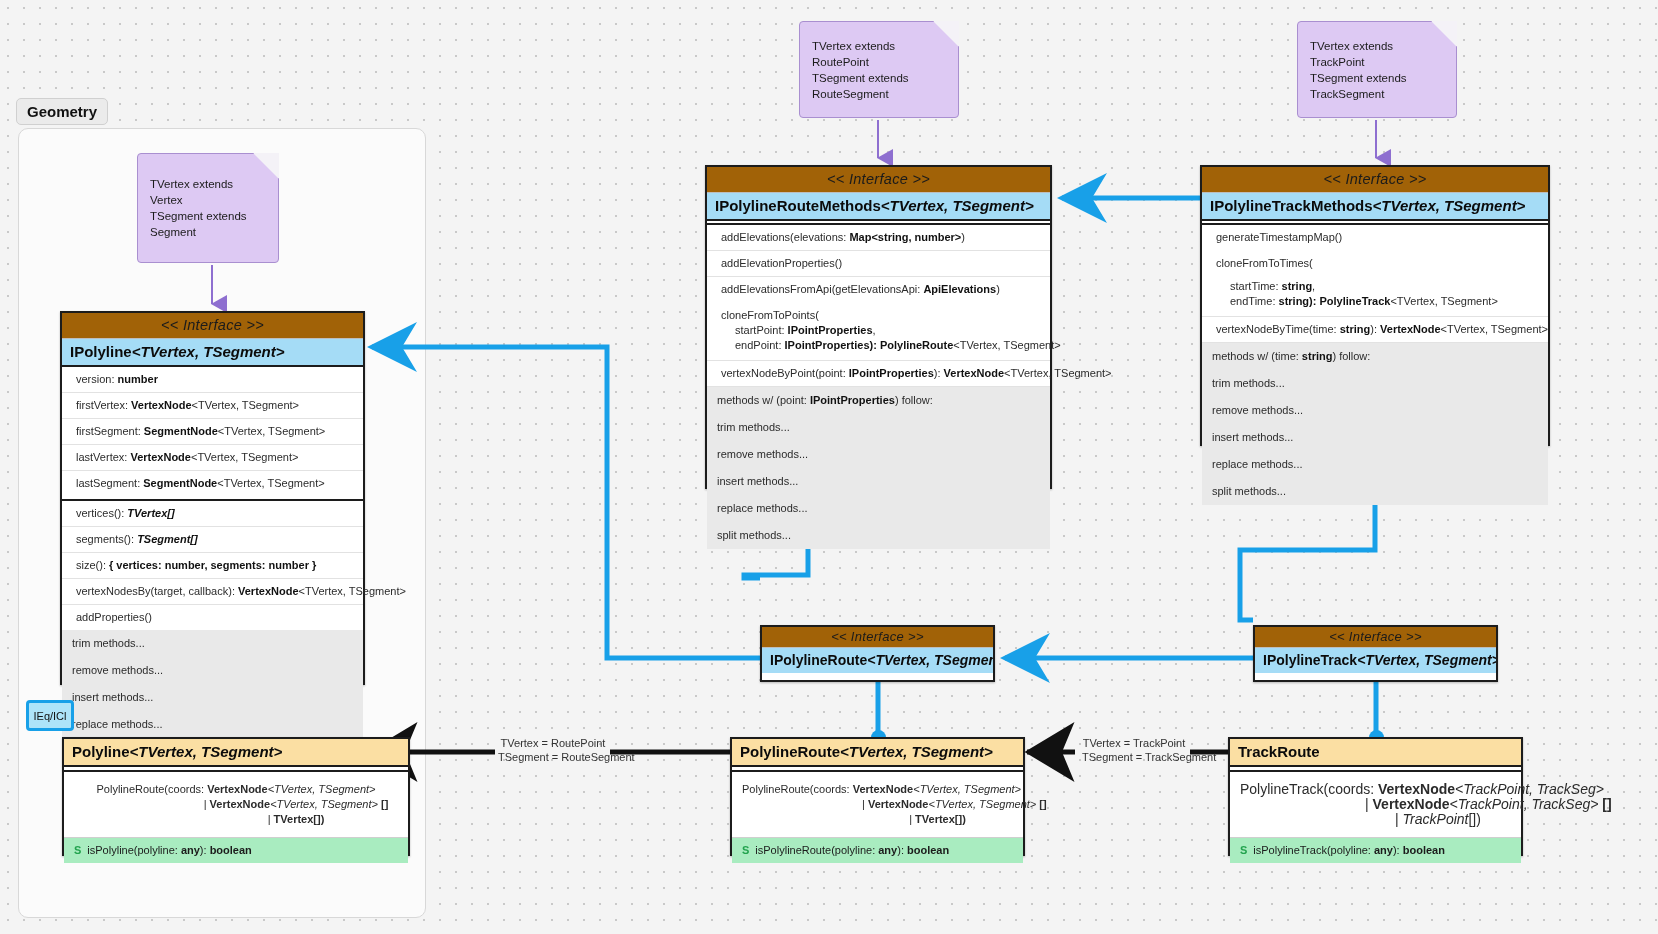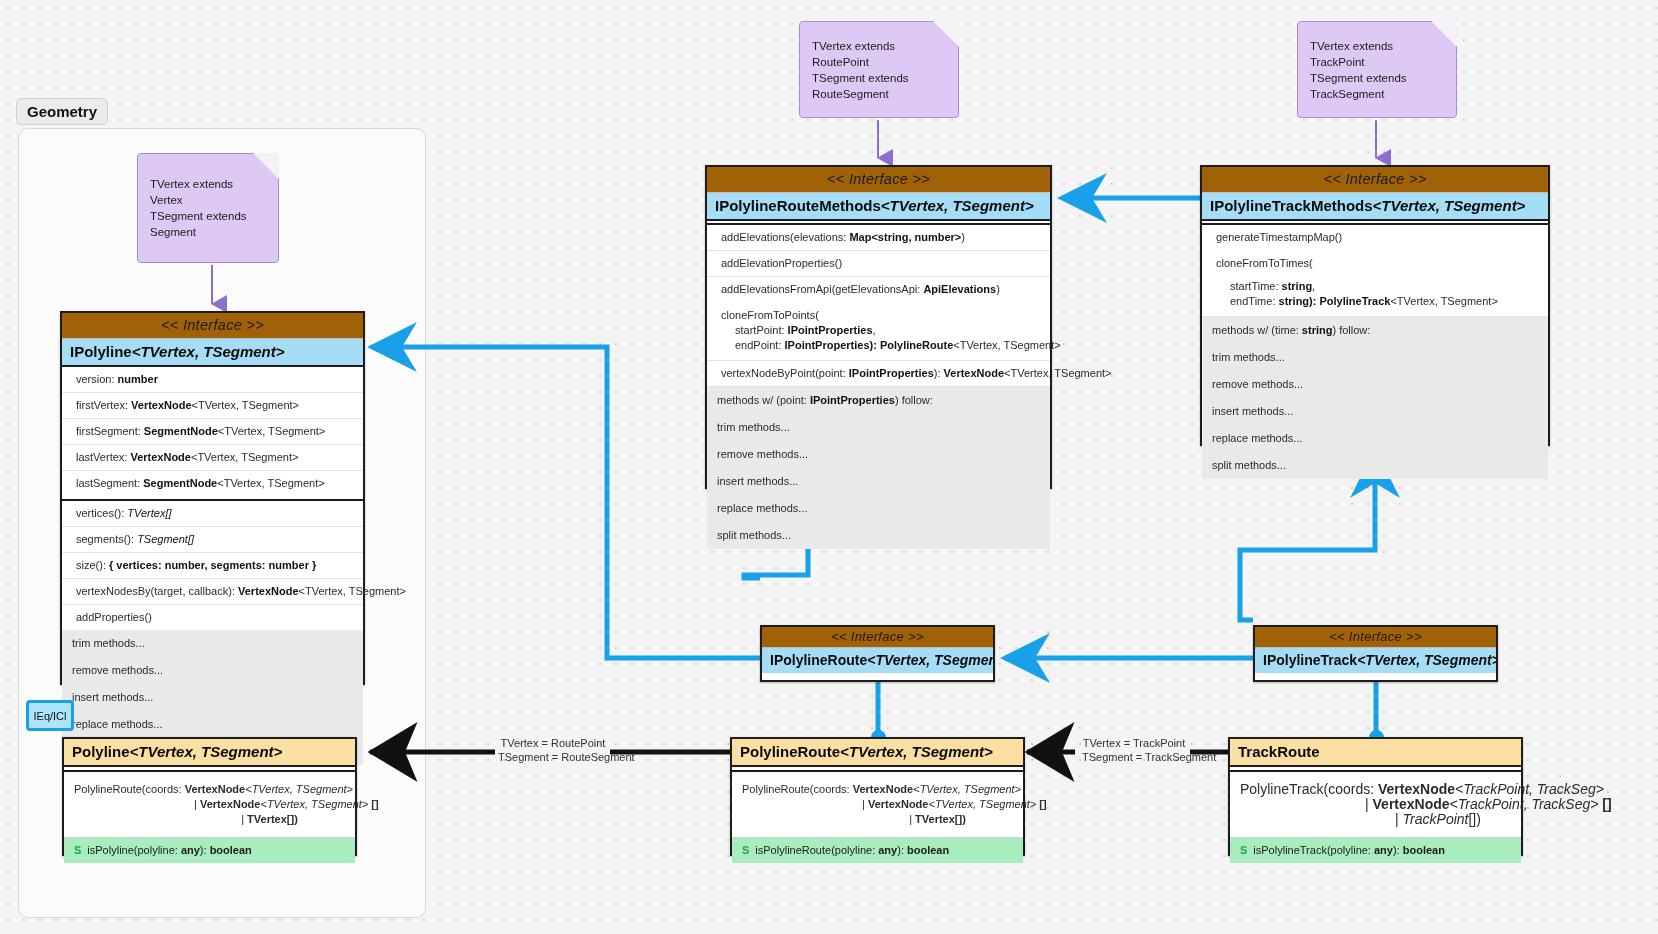--- a/index.html
+++ b/index.html
@@ -76,21 +76,21 @@
   .uml .body { background:#ffffff; }
   .uml .row {
     border-bottom:1px solid #e2e2e2;
     padding:5px 10px 5px 14px;
     color:#2b2b2b;
     line-height:15px;
     white-space:nowrap;
   }
   .uml .row:last-child { border-bottom:none; }
   .uml .row b { font-weight:bold; color:#111; }
-  .uml .row i { font-style:italic; font-weight:normal; color:#111; }
+  .uml .row i { font-style:italic; font-weight:bold; color:#111; }
   .uml .grey { background:#e9e9e9; }
   .uml .grey .row { border-bottom:none; padding:6px 10px 6px 10px; }
   .uml .greenrow {
     background:#a9ecc0; border-top:1px solid #cfcfcf;
     padding:6px 10px 7px 10px; color:#1b1b1b; white-space:nowrap;
   }
   .uml .greenrow .s { color:#23a34e; font-weight:bold; margin-right:6px; }
   .uml .thinline { height:5px; background:#ffffff; border-bottom:2px solid #1c1c1c; }
 
   .ctorblock {
@@ -291,20 +291,21 @@
     </div>
   <div class="row" style="padding:6px 10px 7px 14px; line-height:15px;">
     <div>cloneFromToTimes(</div>
     <div style="padding-left:14px;margin-top:8px;">
       <span>startTime: </span><b>string</b><span>,</span>
     </div>
     <div style="padding-left:14px;">
       <span>endTime: </span><b>string</b><b>): </b><b>PolylineTrack</b><span>&lt;TVertex, TSegment&gt;</span>
     </div>
   </div>
+  <div class="row" id="itm-last"><span>vertexNodeByTime(time: </span><b>string</b><span>): </span><b>VertexNode</b><span>&lt;TVertex, TSegment&gt;</span></div>
   <div class="grey">
     <div class="row">
       <span>methods w/ (time: </span><b>string</b><span>) follow:</span>
     </div>
     <div id="itm-grey">
         <div class="row">trim methods...</div>
         <div class="row">remove methods...</div>
         <div class="row">insert methods...</div>
         <div class="row">replace methods...</div>
         <div class="row">split methods...</div>
@@ -319,21 +320,21 @@
   </div>
 </div>
 
 <div class="abs uml" style="left:1253px; top:625px; width:245px; height:57px;">
   <div class="stereo" style="font-size:13px; padding:2px 0 3px 0;">&lt;&lt; Interface &gt;&gt;</div>
   <div class="title" style="font-size:14px; border-bottom:none;">
     <span>IPolylineTrack</span><i>&lt;TVertex, TSegment&gt;</i>
   </div>
 </div>
 
-<div class="abs uml" style="left:62px; top:737px; width:295px; height:119px;">
+<div class="abs uml" style="left:62px; top:737px; width:348px; height:119px;">
   <div class="title amber">
     <span>Polyline</span><i>&lt;TVertex, TSegment&gt;</i>
   </div>
   <div class="thinline" style="height:5px;"></div>
   <div class="ctorblock">
     <span class="l">
       <span>PolylineRoute(coords: </span><b>VertexNode</b><i>&lt;TVertex, TSegment&gt;</i>
     </span>
     <span class="l ind">
       <span>| </span><b>VertexNode</b><i>&lt;TVertex, TSegment&gt;</i><b> []</b>

